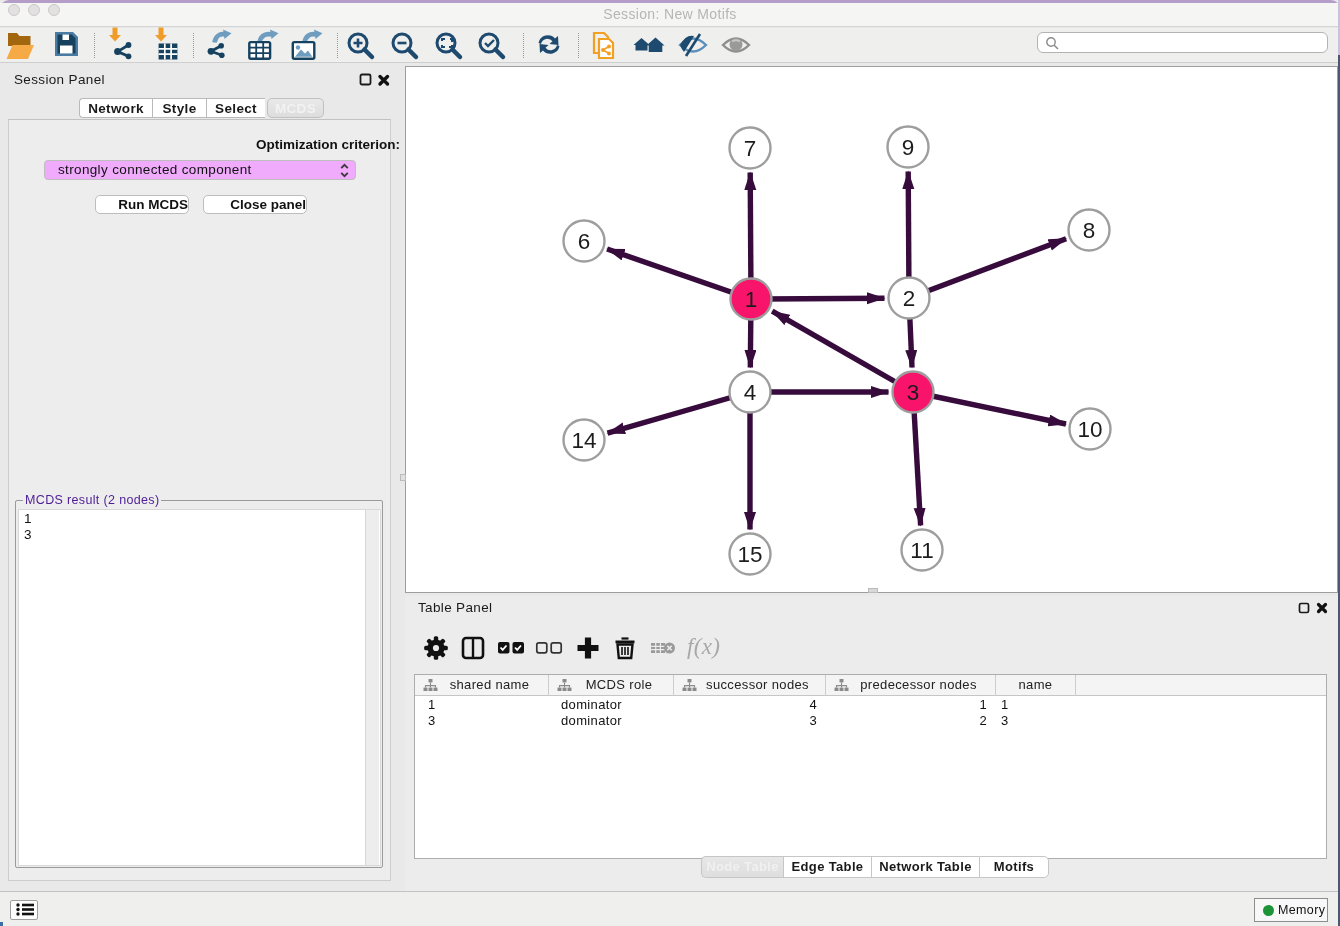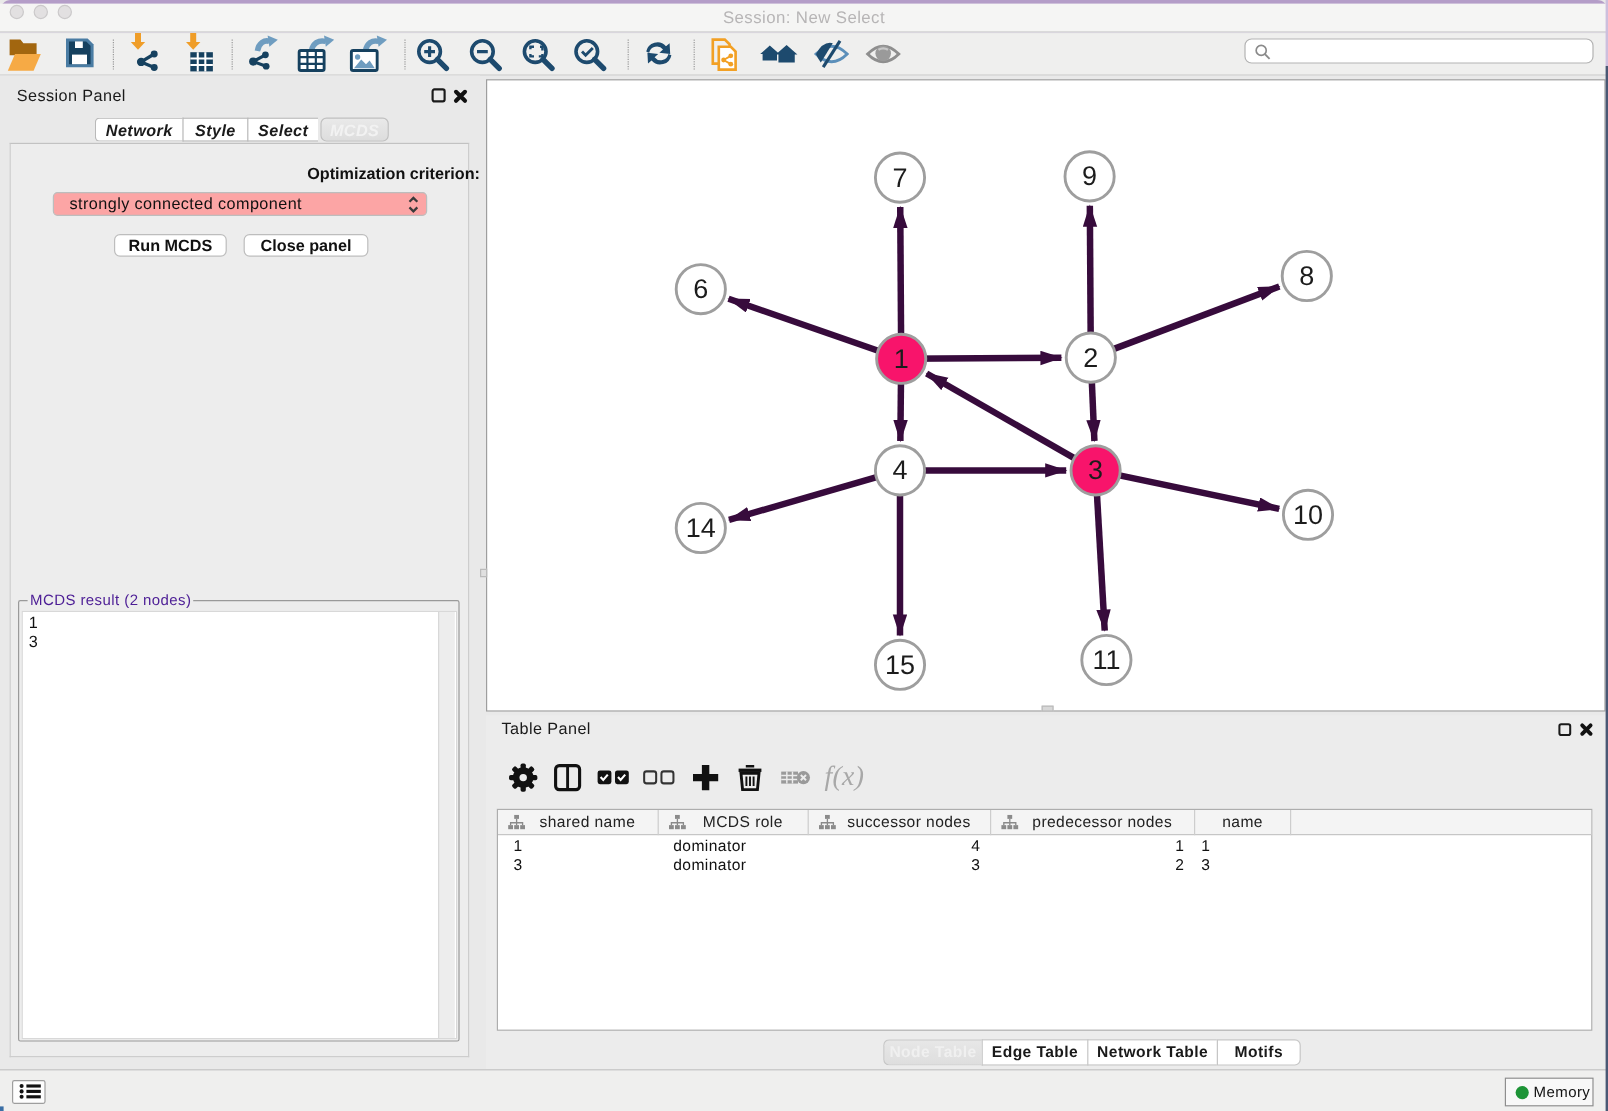--- a/index.html
+++ b/index.html
@@ -15,28 +15,28 @@
 
 
 #toolbar { left:0; top:28px; width:1340px; height:35px; background:#efefee; border-bottom:1px solid #cfcfcf; }
 #toolbar svg { position:absolute; top:2px; }
 .tsep { position:absolute; top:5px; width:0; height:25px; border-left:1px dotted #999; }
 #searchbox { position:absolute; left:1037px; top:4px; width:291px; height:21px; background:#fff; border:1px solid #b3b3b3; border-radius:6px; }
 
 
 #cpanel { left:0; top:63px; width:400px; height:828px; background:#e9e9e9; }
 #cpanel .hdr { position:absolute; left:14px; top:9px; font-size:13.5px; color:#1a1a1a; }
-.tabs { position:absolute; top:35px; left:79px; height:20px; display:flex;font-style:italic; } .tab:first-child { border-radius:4px 0 0 4px; }
+.tabs { position:absolute; top:35px; left:79px; height:20px; display:flex; } .tab:first-child { border-radius:4px 0 0 4px; }
 .tab { height:20px; line-height:19px; font-size:13.5px; font-weight:700; color:#1a1a1a; background:#fff; border:1px solid #b9b9b9; border-right:none; text-align:center; }
 .tab.last { border-right:1px solid #b9b9b9; }
 .tab.sel { background:linear-gradient(#e9e9e9,#dddddd); color:#f2f2f2; border-radius:5px; border:1px solid #c0c0c0; margin-left:2px; }
 #subpanel { position:absolute; left:8px; top:56px; width:383px; height:762px; background:#ededed; border:1px solid #cdcdcd; border-top:1px solid #c2c2c2; }
 #optlabel { position:absolute; left:0; top:74px; width:100%; text-align:right; font-size:13.5px; font-weight:700; color:#111; letter-spacing:0; }
-#dropdown { position:absolute; left:44px; top:97px; width:312px; height:20px; background:#fca5a5; border:1px solid #bdbdbd; border-radius:4px; font-size:13.5px; color:#111; line-height:18px; padding-left:13px; }
-.btn { position:absolute; height:19px; background:#fff; border:1px solid #bdbdbd; border-radius:5px; font-size:13.5px; font-weight:700; color:#111; text-align:center; line-height:17px; letter-spacing:0; }
+#dropdown { position:absolute; left:44px; top:97px; width:312px; height:20px; background:#f0abfc; border:1px solid #bdbdbd; border-radius:4px; font-size:13.5px; color:#111; line-height:18px; padding-left:13px; }
+.btn { position:absolute; height:19px; background:#fff; border:1px solid #bdbdbd; border-radius:5px; font-size:13.5px; font-weight:700; color:#111; text-align:right; line-height:17px; letter-spacing:0; }
 #fieldset { position:absolute; left:15px; top:437px; width:368px; height:368px; border:1px solid #9a9a9a; border-radius:2px; }
 #fieldset .legend { position:absolute; left:7px; top:-8px; background:#ededed; padding:0 2px; font-size:12.5px; color:#4c1d95; }
 #fieldset .ta { position:absolute; left:2px; top:8px; width:363px; height:357px; background:#fff; border:1px solid #d8d8d8; font-size:13.5px; color:#111; padding:1px 0 0 5px; line-height:16px; }
 #fieldset .sb { position:absolute; right:3px; top:9px; width:14px; height:355px; background:#ededed; border-left:1px solid #d8d8d8; }
 
 
 #netwin { left:405px; top:66px; width:933px; height:527px; border:1px solid #9e9e9e; background:#fff; }
 #nettitle { position:absolute; left:0; top:0; width:100%; height:22px; background:linear-gradient(#f6f6f6,#dadada); border-bottom:1px solid #b2b2b2; }
 #nettitle .t { position:absolute; left:7px; width:100%; text-align:center; font-size:13px; font-weight:700; color:#2b2b2b; line-height:22px; letter-spacing:0.2px; }
 .light { position:absolute; top:4.5px; width:13px; height:13px; border-radius:50%; }
@@ -47,21 +47,21 @@
 #graph text { font-family:"Liberation Sans",sans-serif; font-size:22.5px; fill:#1c1c1c; text-anchor:middle; dominant-baseline:central; letter-spacing:0; }
 
 
 #tpanel { left:405px; top:596px; width:935px; height:295px; background:#ececec; }
 #tpanel .hdr { position:absolute; left:13px; top:4px; font-size:13.5px; color:#1a1a1a; }
 #ttable { position:absolute; left:9px; top:78px; width:913px; height:185px; background:#fff; border:1px solid #adadad; }
 #thead { position:absolute; left:0; top:0; width:911px; height:21px; background:#f4f4f4; border-bottom:1px solid #c6c6c6; }
 .thcol { position:absolute; top:0; height:21px; border-right:1px solid #cdcdcd; }
 .thcol .lab { position:absolute; left:16px; right:0; text-align:center; font-size:13px; color:#222; line-height:20px; }
 .trow { position:absolute; font-size:13px; color:#111; height:16px; line-height:16px; }
-.btabs { position:absolute; left:296px; top:270px; display:flex;margin-left:35px; }
+.btabs { position:absolute; left:296px; top:260px; display:flex; }
 .btab { box-sizing:border-box; height:22px; line-height:20px; font-size:13px; font-weight:700; color:#1a1a1a; background:#fff; border:1px solid #c6c6c6; border-right:none; text-align:center; } .btab:first-child { border-radius:5px 0 0 5px; } .btab:last-child { border-radius:0 5px 5px 0; border-right:1px solid #c6c6c6; }
 .btab.sel { background:linear-gradient(#e7e7e7,#dedede); color:#f0f0f0; }
 
 
 #statusbar { left:0; top:891px; width:1340px; height:35px; background:#efefee; border-top:1px solid #c2c2c2; }
 #listbtn { position:absolute; left:10px; top:8px; width:28px; height:20px; background:#fdfdfd; border:1.5px solid #9e9e9e; border-radius:2px; }
 #membtn { position:absolute; left:1254px; top:6px; width:74px; height:24px; background:#f8f8f8; border:1px solid #8e8e8e; font-size:12.5px; color:#111; }
 #membtn .dot { position:absolute; left:8px; top:6px; width:11px; height:11px; border-radius:50%; background:#1d9437; }
 #membtn .t { position:absolute; left:23px; top:0; line-height:22px; }
 
@@ -71,21 +71,21 @@
 #bledge { left:0; top:922px; width:3px; height:4px; background:#3a6ea5; }
 </style>
 </head>
 <body>
 
 <div class="abs" id="titlebar">
   <div class="inner"></div>
   <div class="dot" style="left:8px;"></div>
   <div class="dot" style="left:28px;"></div>
   <div class="dot" style="left:48px;"></div>
-  <div class="title">Session: New Select</div>
+  <div class="title">Session: New Motifs</div>
 </div>
 
 <div class="abs" id="toolbar">
 <svg style="left:6px;top:2px;" width="30" height="30" viewBox="0 0 30 30">
       <path d="M2 3 h9 l2.5 3 h11 v10 H2 z" fill="#a2660f"></path>
 <path d="M6.5 15 H28 L22 29 H0.5 z" fill="#f6aa45"></path>
     </svg>
 <svg style="left:52px;top:2px;" width="28" height="28" viewBox="0 0 28 28">
       <path d="M3 2 H21 L26 7 V26 H3 z" fill="#4a7ca3"></path>
 <path d="M5.5 4.5 H19.8 L23.5 8.2 V23.5 H5.5 z" fill="#16415f"></path>

